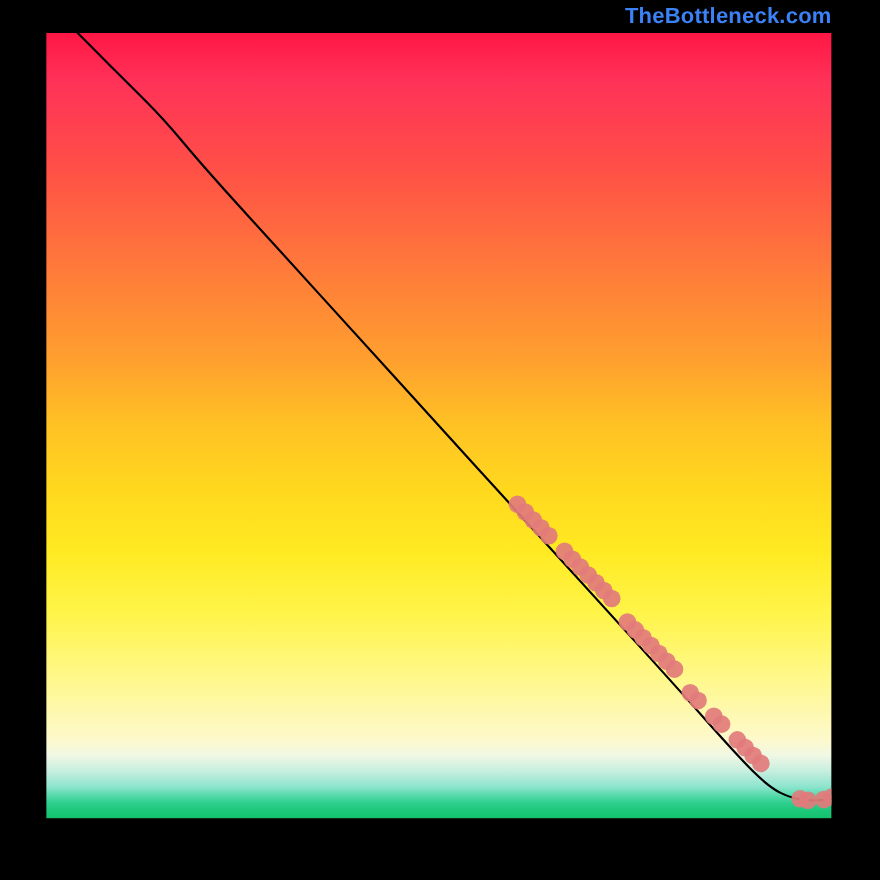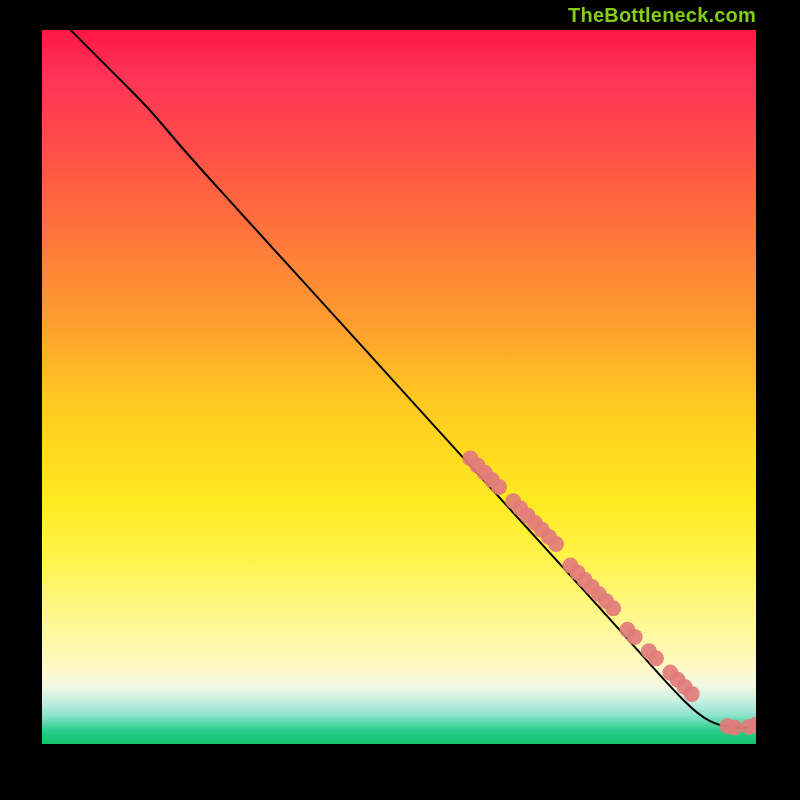--- a/index.html
+++ b/index.html
@@ -53,21 +53,21 @@
     top: 0;
     width: 714px;
     height: 714px;
   }
   .attribution {
     position: absolute;
     top: 4px;
     right: 44px;
     font-size: 20px;
     font-weight: 600;
-    color: #84cc16;
+    color: #3b82f6;
     letter-spacing: 0.2px;
   }
 </style>
 </head>
 <body>
 
 <div class="attribution">TheBottleneck.com</div>
 
 <div class="frame">
   <div class="gradient"></div>

